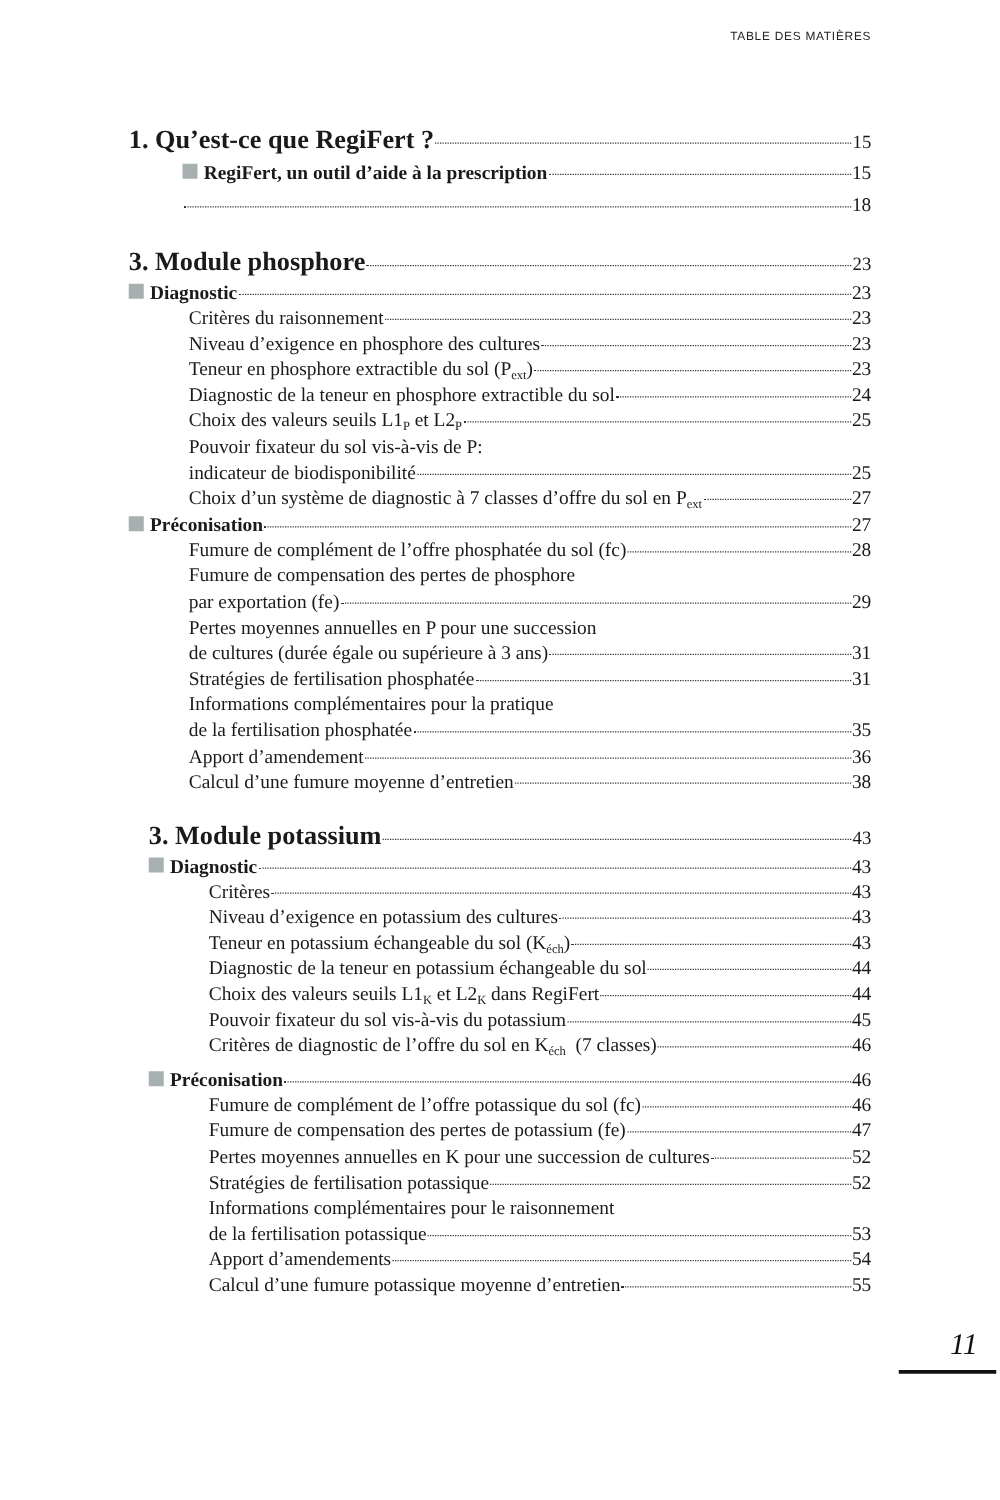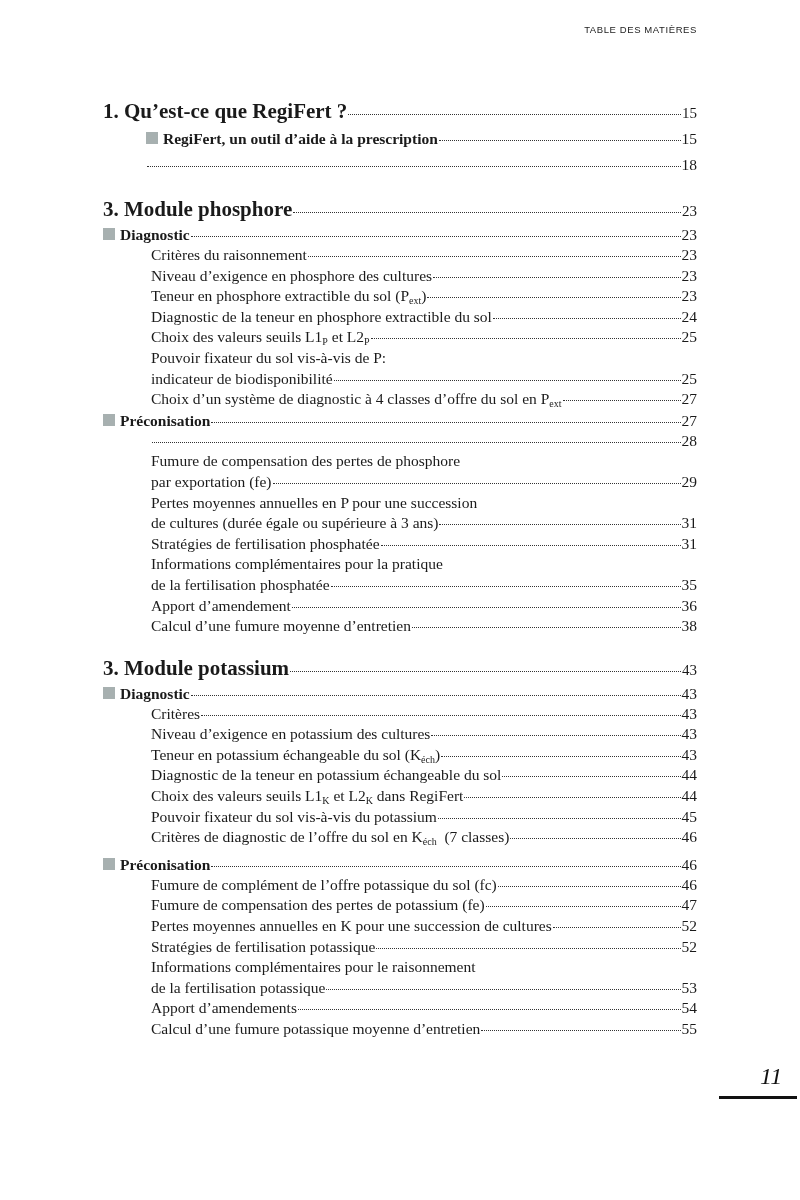--- a/index.html
+++ b/index.html
@@ -105,31 +105,32 @@
     </div>
     <div class="row h3 noleader">
       <span class="label">Pouvoir fixateur du sol vis-à-vis de P:</span>
     </div>
     <div class="row h3">
       <span class="label">indicateur de biodisponibilité</span>
       <span class="leader"></span>
       <span class="page">25</span>
     </div>
     <div class="row h3">
-      <span class="label"><span>Choix d’un système de diagnostic à 4 classes d’offre du sol en P</span><sub>ext</sub></span>
+      <span class="label"><span>Choix d’un système de diagnostic à 7 classes d’offre du sol en P</span><sub>ext</sub></span>
       <span class="leader"></span>
       <span class="page">27</span>
     </div>
 
     <div class="row h2">
       <span class="label"><span class="bullet"></span><span>Préconisation</span></span>
       <span class="leader"></span>
       <span class="page">27</span>
     </div>
     <div class="row h3">
+      <span class="label">Fumure de complément de l’offre phosphatée du sol (fc)</span>
       <span class="leader"></span>
       <span class="page">28</span>
     </div>
     <div class="row h3 noleader">
       <span class="label">Fumure de compensation des pertes de phosphore</span>
     </div>
     <div class="row h3">
       <span class="label">par exportation (fe)</span>
       <span class="leader"></span>
       <span class="page">29</span>
@@ -160,21 +161,21 @@
       <span class="leader"></span>
       <span class="page">36</span>
     </div>
     <div class="row h3">
       <span class="label">Calcul d’une fumure moyenne d’entretien</span>
       <span class="leader"></span>
       <span class="page">38</span>
     </div>
   </div>
 
-  <div class="section" style="margin-top:4px;">
+  <div class="section" style="margin-top:4px;margin-left:16px;">
     <div class="row h1">
       <span class="label">3. Module potassium</span>
       <span class="leader"></span>
       <span class="page">43</span>
     </div>
 
     <div class="row h2">
       <span class="label"><span class="bullet"></span><span>Diagnostic</span></span>
       <span class="leader"></span>
       <span class="page">43</span>

